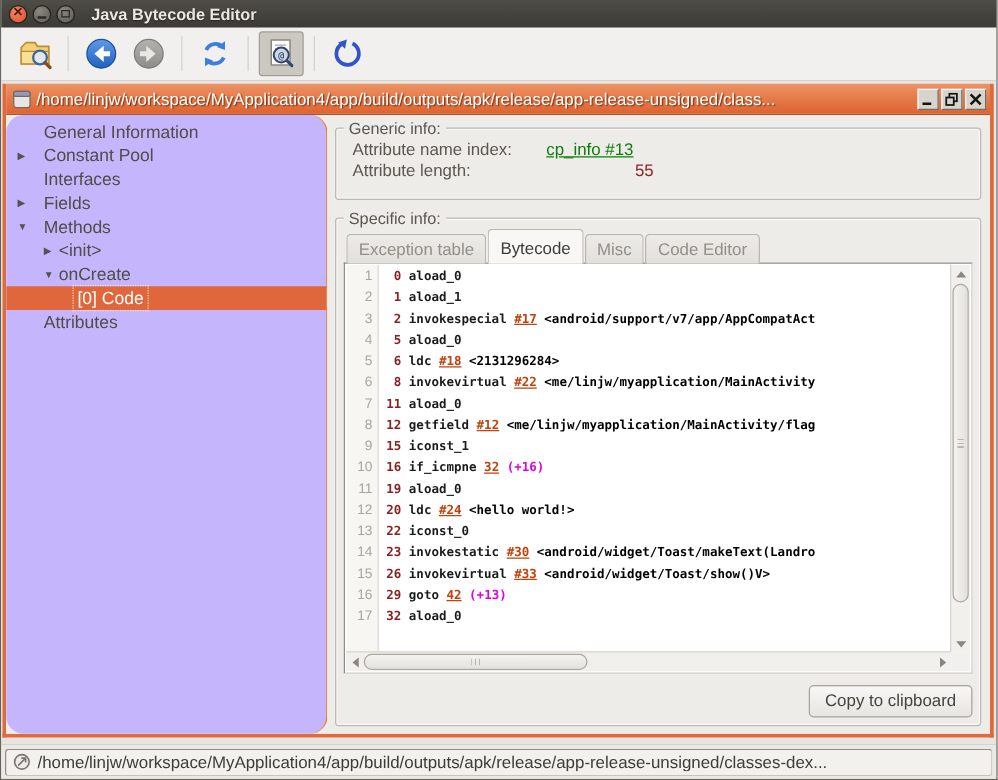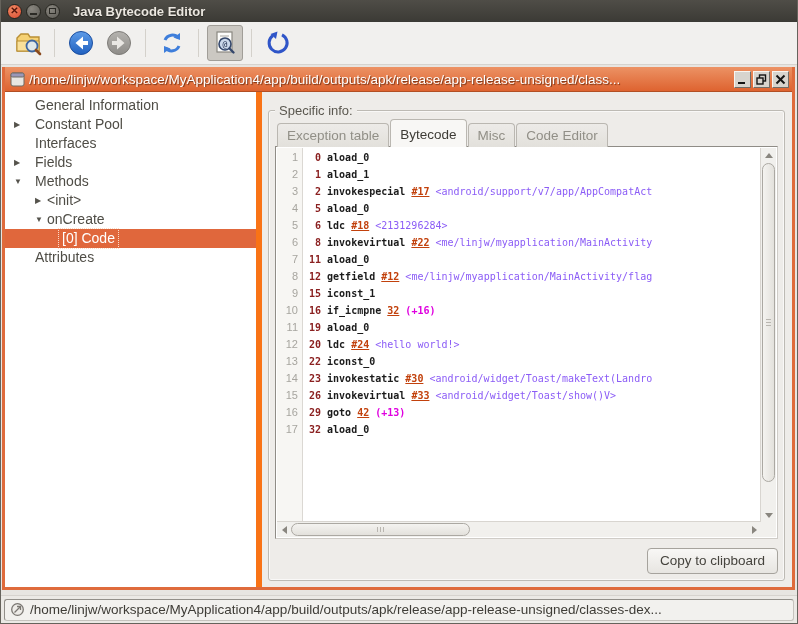--- a/index.html
+++ b/index.html
@@ -40,22 +40,22 @@
   .iicon{margin:0 4px 0 2px;flex:0 0 auto;display:flex;}
   .ititle-text{flex:1;color:#FFFFFF;font-size:13.5px;white-space:nowrap;overflow:hidden;
     text-shadow:1px 1px 1px rgba(96,38,12,.85);}
   .ibtns{display:flex;gap:2px;margin-left:5px;flex:0 0 auto;}
   .ibtn{width:17px;height:17px;background:#D7D4CE;box-sizing:border-box;
     border:1px solid;border-color:#F7F5F1 #706D67 #706D67 #F7F5F1;
     display:flex;align-items:center;justify-content:center;}
   .ibody{flex:1;display:flex;min-height:0;background:#EEECE9;}
 
   
-  .tree{width:257px;flex:0 0 257px;background:#ffffff;border-right:6px solid #f97316;
-    padding-top:4px;box-sizing:border-box;overflow:hidden;font-size:14px;color:#4F4D46;}
+  .tree{width:257px;flex:0 0 257px;background:#c4b5fd;border-right:1px solid #f97316;
+    padding-top:4px;box-sizing:border-box;overflow:hidden;font-size:14px;color:#4F4D46;border-radius:14px;}
   .trow{height:19px;line-height:19px;position:relative;white-space:nowrap;}
   .trow .arrow{position:absolute;top:0;font-size:8px;color:#55534C;line-height:19px;}
   .trow.selected{background:#E0673C;color:#FFFFFF;}
   .tlabel{display:inline-block;}
   .trow.selected .tlabel{outline:1px dotted #FBDCC9;padding:0 3px;}
 
   .divider{width:4px;flex:0 0 4px;background:#EEECE9;}
 
   
   .rightpanel{flex:1;display:flex;flex-direction:column;min-width:0;box-sizing:border-box;
@@ -83,21 +83,21 @@
   .scrollarea{position:absolute;left:1px;top:1px;right:16px;bottom:16px;display:flex;overflow:hidden;}
   .gutter{flex:0 0 26px;background:#F7F6F3;border-right:1px solid #DBD8D3;color:#A7A59F;
     font-size:11px;text-align:right;padding:1px 4px 0 0;box-sizing:border-box;}
   .gutter div{height:17px;line-height:17px;}
   .code{flex:1;font-family:"DejaVu Sans Mono",monospace;font-size:10px;font-weight:bold;
     color:#1B1B1B;padding:1px 0 0 6px;white-space:pre;overflow:hidden;}
   .codeline{height:17px;line-height:17px;}
   .off{display:inline-block;width:2ch;text-align:right;color:#8B2121;}
   .ref{color:#c2410c;text-decoration:underline;cursor:pointer;}
   .branch{color:#DF00DF;}
-  .comment{color:#8b5cf6;font-weight:normal;}
+  .comment{color:#000000;font-weight:bold;}
 
   
   .vscroll{position:absolute;top:1px;right:1px;bottom:16px;width:15px;background:#F1F0ED;border-left:1px solid #D8D5D0;}
   .hscroll{position:absolute;left:1px;right:16px;bottom:1px;height:15px;background:#F1F0ED;border-top:1px solid #D8D5D0;}
   .corner{position:absolute;right:1px;bottom:1px;width:15px;height:15px;background:#F1F0ED;}
   .sbtn{position:absolute;display:flex;align-items:center;justify-content:center;}
   .sbtn.top{top:0;left:0;right:0;height:14px;}
   .sbtn.bottomBtn{bottom:0;left:0;right:0;height:14px;}
   .sbtn.leftBtn{left:0;top:0;bottom:0;width:14px;}
   .sbtn.rightBtn{right:0;top:0;bottom:0;width:14px;}
@@ -252,20 +252,29 @@
             <div class="trow"><span class="arrow" style="left: 9px;">▼</span><span class="tlabel" style="margin-left: 30px;">Methods</span></div>
             <div class="trow"><span class="arrow" style="left: 30px;">▶</span><span class="tlabel" style="margin-left: 42px;">&lt;init&gt;</span></div>
             <div class="trow"><span class="arrow" style="left: 30px;">▼</span><span class="tlabel" style="margin-left: 42px;">onCreate</span></div>
             <div class="trow selected"><span class="tlabel" style="margin-left: 54px;">[0] Code</span></div>
             <div class="trow"><span class="tlabel" style="margin-left: 30px;">Attributes</span></div>
           </div>
         <div class="divider"></div>
 
         <div class="rightpanel">
 
+          <div class="group generic">
+            <span class="group-label">Generic info:</span>
+            <div class="ginfo">
+              <span>Attribute name index:</span>
+              <a class="glink">cp_info #13</a>
+              <span>Attribute length:</span>
+              <span class="gnum">55</span>
+            </div>
+          </div>
 
           <div class="group specific">
             <span class="group-label">Specific info:</span>
             <div class="tabs" id="tabs">
                 <div class="tab">Exception table</div>
                 <div class="tab active">Bytecode</div>
                 <div class="tab">Misc</div>
                 <div class="tab">Code Editor</div>
               </div>
 

